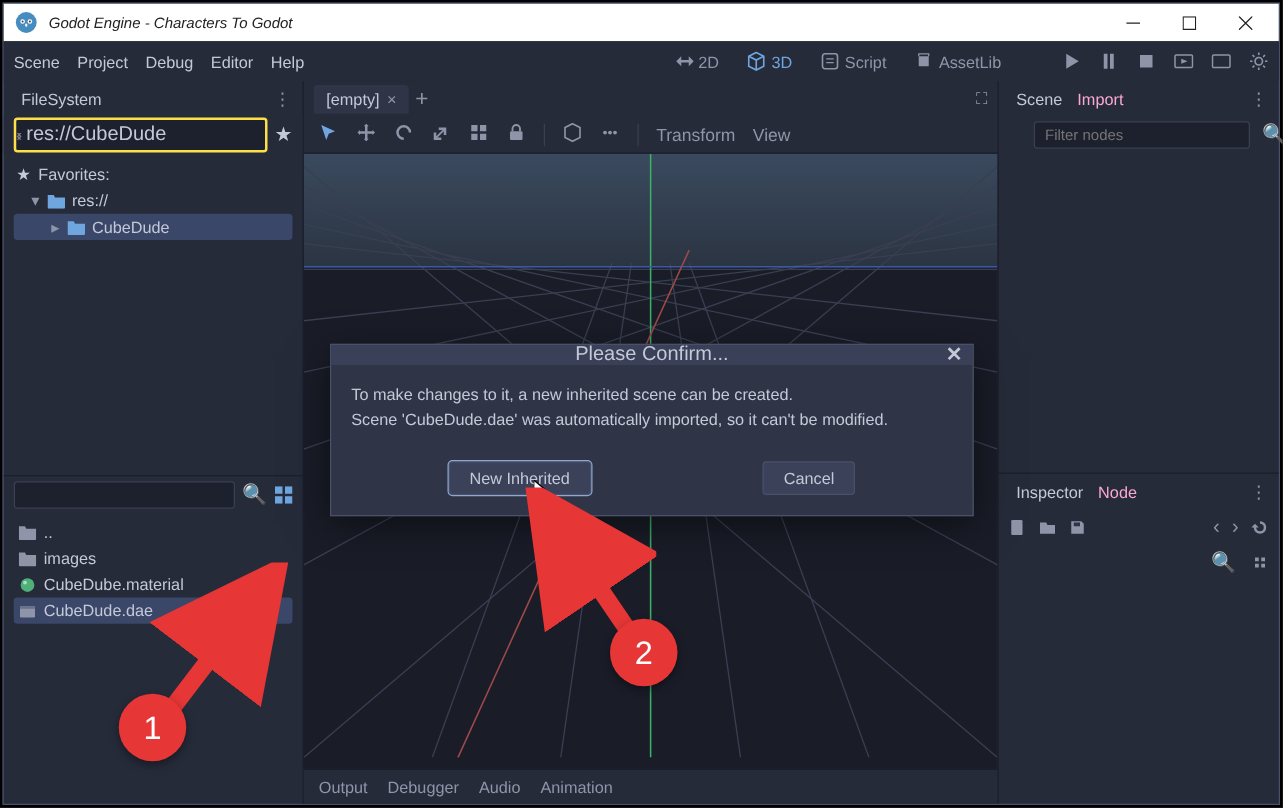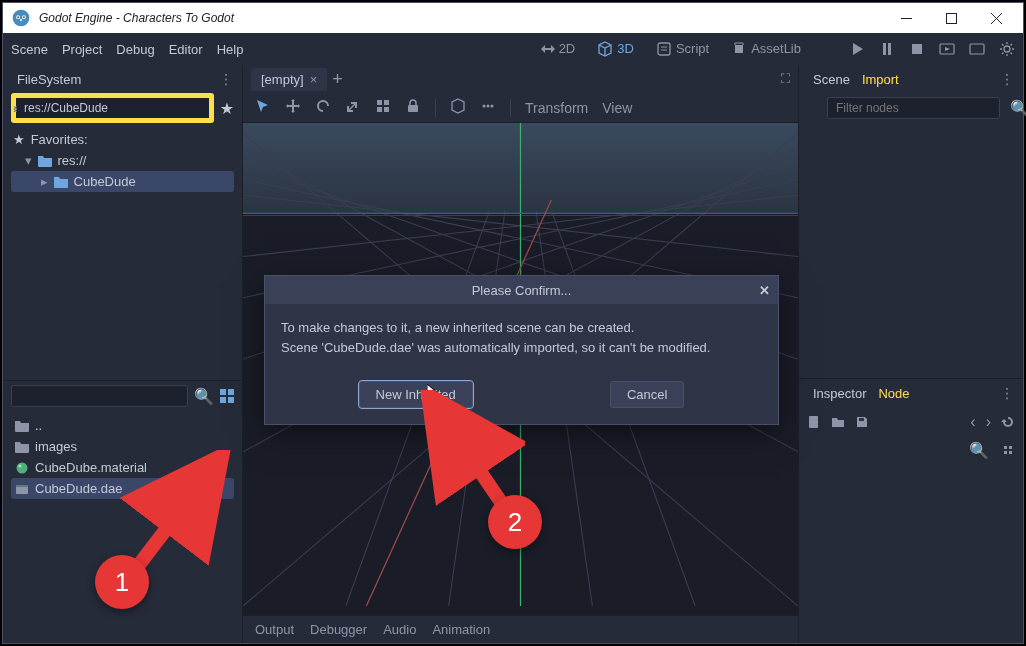--- a/index.html
+++ b/index.html
@@ -7,39 +7,39 @@
   .window { position: absolute; inset: 2px; background: #262b3a; border: 1px solid #4a5068; display: flex; flex-direction: column; }
   
   .titlebar { height: 30px; background: #fff; display: flex; align-items: center; padding: 0 4px; font-style: italic; }
   .logo { width: 20px; height: 20px; margin: 0 8px 0 4px; }
   .title { font-size: 12px; color: #222; flex: 1; }
   .winbtn { width: 45px; height: 30px; display: flex; align-items: center; justify-content: center; }
   .winbtn svg { width: 11px; height: 11px; }
   
   .menubar { height: 32px; background: #262b3a; display: flex; align-items: center; padding: 0 8px; font-size: 13px; color: #c4c9d8; gap: 14px; }
   .menubar .spacer { flex: 1; }
-  .menubar .btn { display: flex; gap: 4px; color: #8f95a8; cursor: pointer; padding: 4px 4px; }
+  .menubar .btn { display: flex; align-items: center; gap: 4px; color: #8f95a8; cursor: pointer; padding: 4px 4px; }
   .menubar .btn.active { color: #6fa6e0; }
   .menubar .icon { width: 16px; height: 16px; fill: currentColor; }
   .playbar { display: flex; gap: 14px; margin-left: 30px; }
   .playbar .pbtn { width: 16px; height: 16px; fill: #8f95a8; cursor: pointer; }
   
   .main { flex: 1; display: flex; min-height: 0; }
   .left { width: 240px; display: flex; flex-direction: column; border-right: 1px solid #1b1f2a; }
   .center { flex: 1; display: flex; flex-direction: column; min-width: 0; }
   .right { width: 225px; display: flex; flex-direction: column; border-left: 1px solid #1b1f2a; }
   
   .panel-head { height: 28px; display: flex; align-items: center; padding: 0 8px; font-size: 13px; }
   .panel-head .tab { color: #c4c9d8; padding: 4px 6px; }
-  .panel-head .tab.inactive { color: #fde047; }
+  .panel-head .tab.inactive { color: #f9a8d4; }
   .panel-head .dots { margin-left: auto; color: #8f95a8; font-size: 14px; letter-spacing: 1px; }
   
   .fs-path { height: 30px; display: flex; align-items: center; gap: 6px; padding: 0 8px; background: #262b3a; }
   .fs-path .arrow { color: #7a8096; font-size: 14px; padding: 0 2px; }
-  .fs-path .pathfield { flex: 1; background: #1d212e; border: 5px solid #fde047; border-radius: 3px; padding: 3px 8px; font-size: 12px; color: #c4c9d8; }
+  .fs-path .pathfield { flex: 1; background: #1d212e; border: 2px solid #fde047; border-radius: 3px; padding: 3px 8px; font-size: 16px; color: #c4c9d8; }
   .fs-path .star { color: #c4c9d8; }
   .fs-tree { padding: 6px 8px; font-size: 13px; color: #c4c9d8; }
   .fs-tree .row { display: flex; align-items: center; gap: 6px; padding: 3px 2px; }
   .fs-tree .indent1 { padding-left: 14px; }
   .fs-tree .indent2 { padding-left: 30px; }
   .fs-tree .row.selected { background: #3b4768; border-radius: 3px; }
   .folder-icon { width: 14px; height: 12px; fill: #6fa6e0; }
   .fs-lower { border-top: 1px solid #1b1f2a; margin-top: 10px; }
   .fs-search { height: 30px; display: flex; align-items: center; padding: 0 8px; gap: 6px; }
   .fs-search input { flex: 1; background: #1d212e; border: 1px solid #3a3f52; border-radius: 3px; padding: 3px 8px; font-size: 12px; color: #c4c9d8; }
@@ -67,21 +67,21 @@
   .scene-toolbar svg { width: 16px; height: 16px; fill: #8f95a8; }
   .scene-toolbar input { flex: 1; background: #1d212e; border: 1px solid #3a3f52; border-radius: 3px; padding: 3px 8px; font-size: 12px; color: #c4c9d8; }
   .inspector { border-top: 1px solid #1b1f2a; }
   .insp-toolbar { height: 30px; display: flex; align-items: center; gap: 10px; padding: 0 8px; }
   .insp-toolbar svg { width: 14px; height: 14px; fill: #8f95a8; }
   .insp-toolbar .sp { flex: 1; }
   .insp-toolbar2 { height: 26px; display: flex; align-items: center; justify-content: flex-end; gap: 12px; padding: 0 8px; }
   .insp-toolbar2 svg { width: 14px; height: 14px; fill: #8f95a8; }
   
   .dialog { position: absolute; left: 264px; top: 275px; width: 515px; background: #2f3547; border: 1px solid #4a5068; box-shadow: 0 8px 30px rgba(0,0,0,.5); }
-  .dialog-head { height: 28px; background: #3a4058; display: flex; align-items: center; justify-content: center; font-size: 13px; color: #c4c9d8; position: relative; }
+  .dialog-head { height: 16px; background: #3a4058; display: flex; align-items: center; justify-content: center; font-size: 16px; color: #c4c9d8; position: relative; }
   .dialog-head .x { position: absolute; right: 8px; color: #c4c9d8; font-weight: bold; cursor: pointer; }
   .dialog-body { padding: 14px 16px; font-size: 13px; color: #c4c9d8; line-height: 1.5; }
   .dialog-buttons { display: flex; justify-content: space-around; padding: 10px 40px 16px; gap: 30px; }
   .dialog-buttons button { background: #3b4158; color: #c4c9d8; border: 1px solid #4a5068; padding: 5px 16px; font-size: 13px; border-radius: 3px; cursor: pointer; }
   .dialog-buttons button.focus { outline: 1px solid #8fa8d0; }
   
   .anno { position: absolute; pointer-events: none; }
   .circle { position: absolute; width: 54px; height: 54px; border-radius: 50%; background: #e63636; color: #fff; display: flex; align-items: center; justify-content: center; font-size: 26px; font-weight: 400; box-shadow: 0 3px 8px rgba(0,0,0,.4); }
   .arrow { position: absolute; }
   

